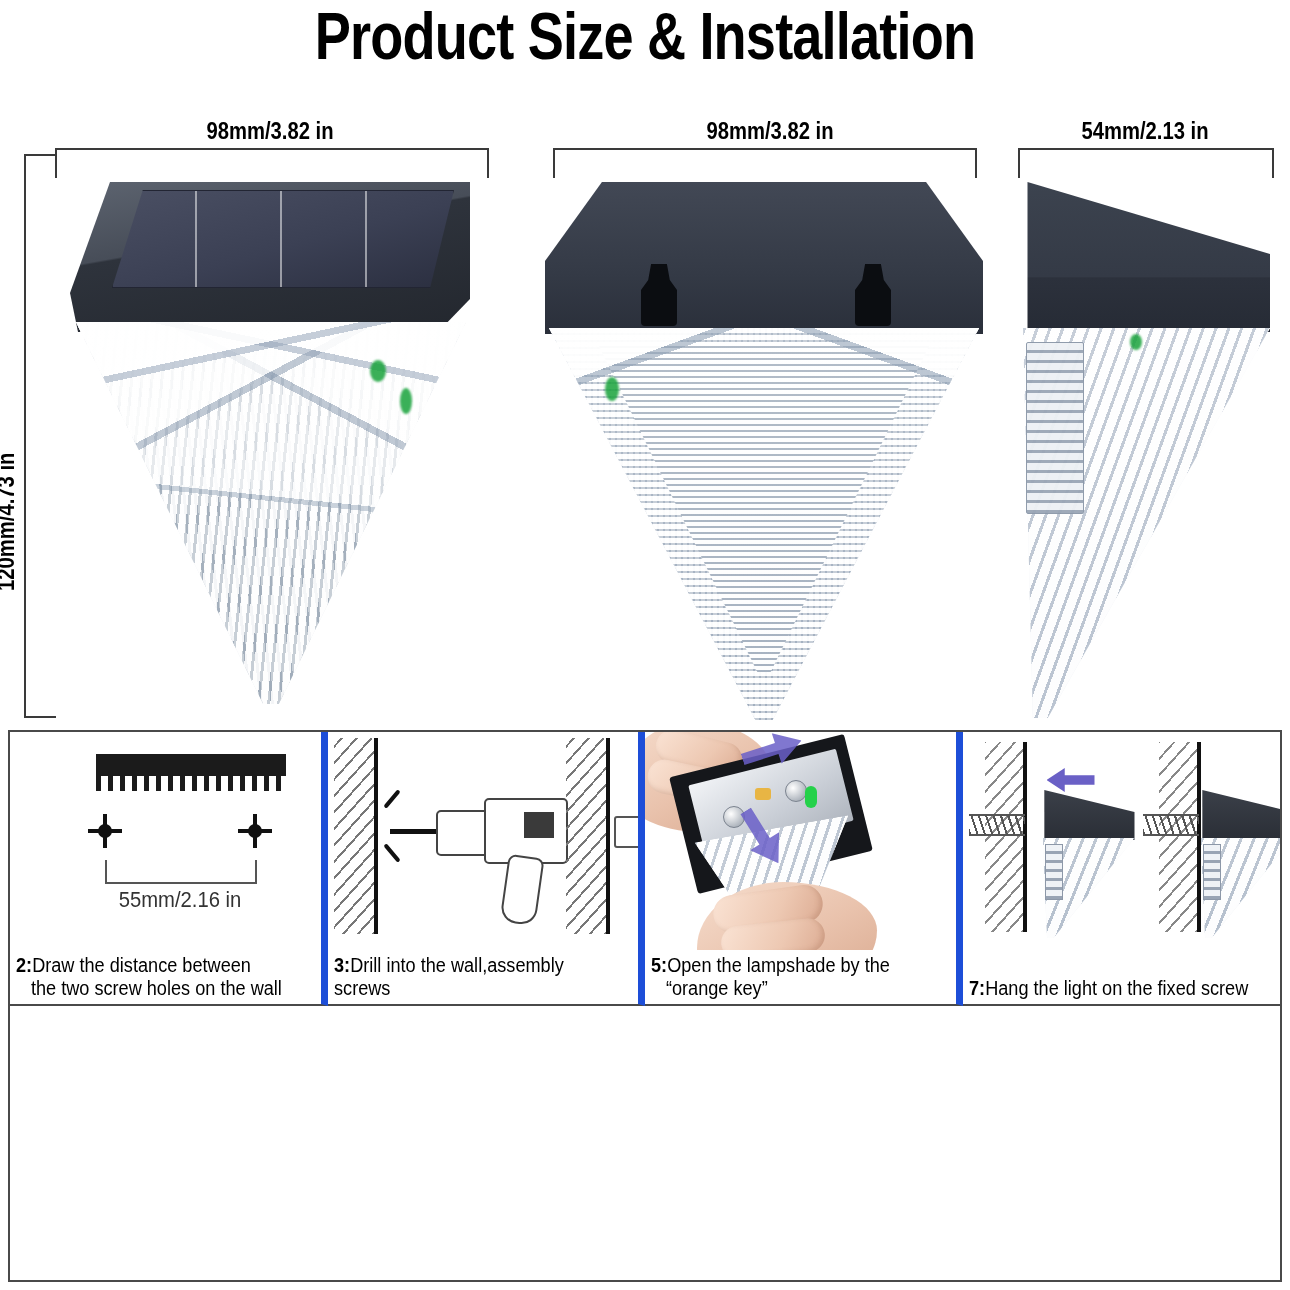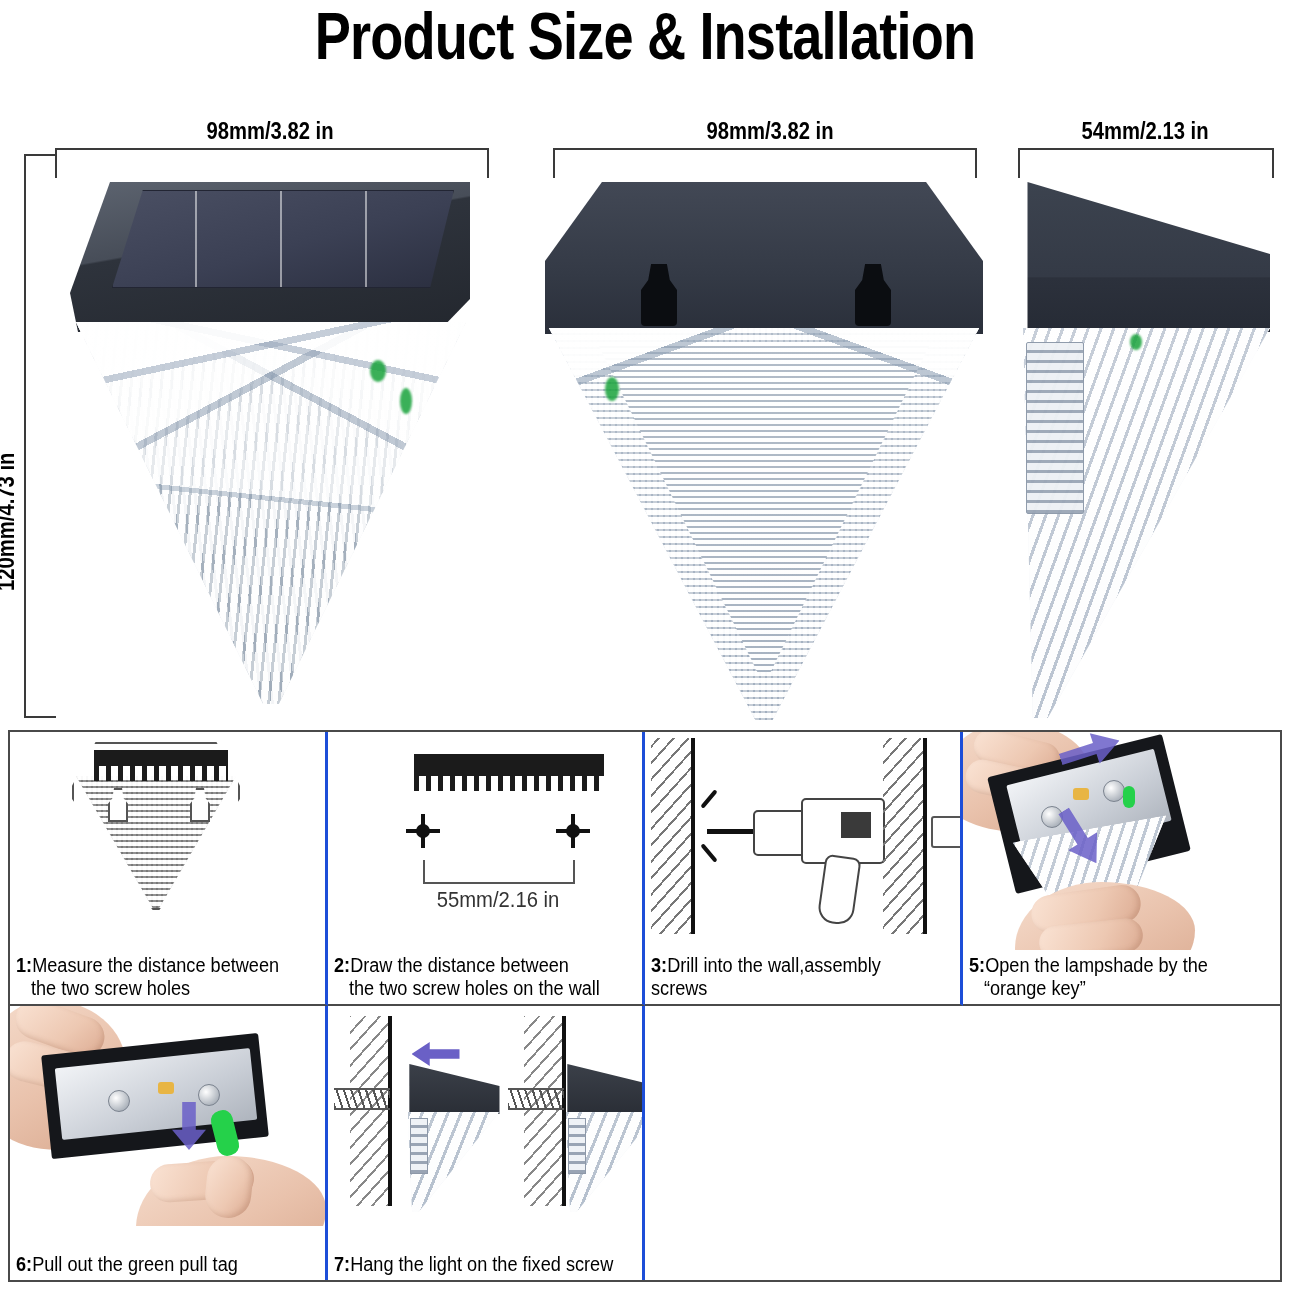--- a/index.html
+++ b/index.html
@@ -156,21 +156,21 @@
   .grid{
     position:absolute;left:8px;top:730px;width:1274px;height:552px;
     border:2px solid #4a4a4a;
     display:grid;
     grid-template-columns:1fr 1fr 1fr 1fr;
     grid-template-rows:1fr 1fr;
     box-sizing:border-box;
   }
   .cell{
     position:relative;
-    border-right:3px solid #1d4ed8;
+    border-right:7px solid #1d4ed8;
     border-bottom:2px solid #4a4a4a;
     box-sizing:border-box;
     overflow:hidden;
     background:#fff;
   }
   .cell:nth-child(4n){border-right:none;}
   .cell:nth-child(n+5){border-bottom:none;}
   .cellart{position:absolute;left:0;top:0;right:0;bottom:54px;overflow:hidden;}
   .cap{
     position:absolute;left:6px;right:4px;bottom:4px;
@@ -370,33 +370,20 @@
     <div class="prod" style="left:1020px;top:78px;width:250px;height:545px;">
       <div class="p3-cap"></div>
       <div class="p3-body"></div>
       <div class="p3-clip"></div>
       <div class="greendot" style="left:110px;top:152px;width:12px;height:16px;"></div>
     </div>
   </div>
 
   <div class="grid">
 
-    <div class="cell">
-      <div class="cellart">
-        <div class="s1-outline"></div>
-        <div class="s1-fill"></div>
-        <div class="ruler" style="left:84px;top:18px;width:134px;height:16px;"></div>
-        <div class="s1-key" style="left:98px;top:56px;"></div>
-        <div class="s1-key" style="left:180px;top:56px;"></div>
-      </div>
-      <div class="cap">
-        <span><b>1:</b><span>Measure the distance between</span></span>
-        <span class="l2">the two screw holes</span>
-      </div>
-    </div>
 
     <div class="cell">
       <div class="cellart">
         <div class="ruler" style="left:86px;top:22px;width:190px;height:22px;"></div>
         <div class="cross" style="left:78px;top:82px;">
           <div class="crossdot"></div>
         </div>
         <div class="cross" style="left:228px;top:82px;">
           <div class="crossdot"></div>
         </div>
@@ -449,40 +436,20 @@
         <div class="hand" style="left:52px;top:150px;width:180px;height:110px;"></div>
         <div class="finger" style="left:68px;top:158px;width:110px;height:38px;transform:rotate(-8deg);"></div>
         <div class="finger" style="left:76px;top:190px;width:104px;height:34px;transform:rotate(-6deg);"></div>
       </div>
       <div class="cap">
         <span><b>5:</b><span>Open the lampshade by the</span></span>
         <span class="l2">“orange key”</span>
       </div>
     </div>
 
-    <div class="cell">
-      <div class="cellart">
-        <div class="hand" style="left:-34px;top:-6px;width:150px;height:150px;"></div>
-        <div class="finger" style="left:4px;top:2px;width:92px;height:40px;transform:rotate(20deg);"></div>
-        <div class="finger" style="left:-6px;top:42px;width:96px;height:40px;transform:rotate(14deg);"></div>
-        <div class="dev-black" style="left:36px;top:38px;width:218px;height:104px;transform:rotate(-6deg);"></div>
-        <div class="dev-silver" style="left:48px;top:52px;width:196px;height:72px;transform:rotate(-6deg);"></div>
-        <div class="screwpt" style="left:98px;top:84px;"></div>
-        <div class="ledpt" style="left:148px;top:76px;"></div>
-        <div class="screwpt" style="left:188px;top:78px;"></div>
-        <div class="arrowP" style="left:162px;top:96px;width:34px;height:48px;clip-path:polygon(30% 0%,70% 0%,70% 58%,100% 58%,50% 100%,0% 58%,30% 58%);"></div>
-        <div class="pulltag" style="left:204px;top:104px;width:22px;height:46px;border-radius:10px;transform:rotate(-14deg);"></div>
-        <div class="hand" style="left:126px;top:150px;width:190px;height:120px;"></div>
-        <div class="finger" style="left:140px;top:156px;width:104px;height:38px;transform:rotate(-4deg);"></div>
-        <div class="finger" style="left:196px;top:150px;width:46px;height:62px;transform:rotate(6deg);"></div>
-      </div>
-      <div class="cap">
-        <span><b>6:</b><span>Pull out the green pull tag</span></span>
-      </div>
-    </div>
 
     <div class="cell">
       <div class="cellart">
 
         <div class="s7wall" style="left:22px;top:10px;width:38px;height:190px;"></div>
         <div class="wallline" style="left:60px;top:10px;height:190px;"></div>
         <div class="screwth" style="left:6px;top:82px;width:56px;height:18px;"></div>
         <div class="s7cap" style="left:80px;top:58px;width:92px;height:50px;"></div>
         <div class="s7body" style="left:80px;top:106px;width:92px;height:100px;"></div>
         <div class="s7clip" style="left:82px;top:112px;width:16px;height:54px;"></div>

